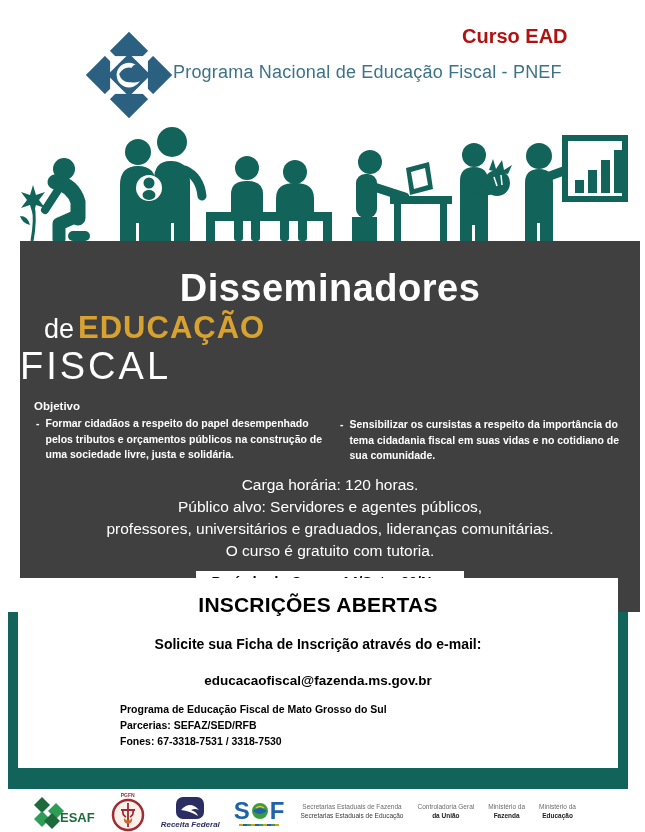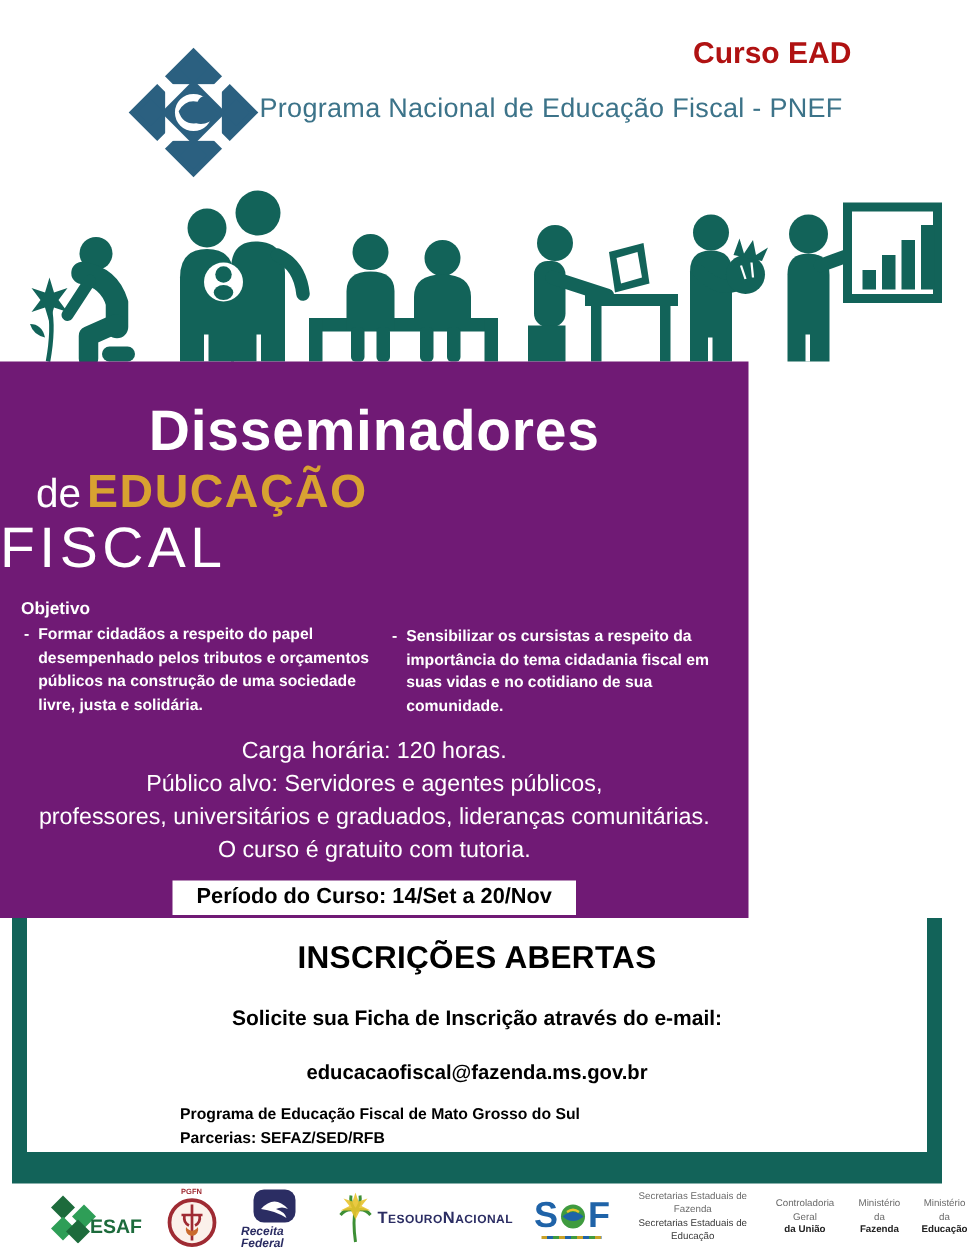--- a/index.html
+++ b/index.html
@@ -9,42 +9,42 @@
   
   .pnef-logo{position:absolute;left:84px;top:30px;width:90px;height:90px;}
   .program-title{position:absolute;left:173px;top:62px;font-size:18px;color:#3c7389;
                  letter-spacing:.2px;white-space:nowrap;}
   .curso-ead{position:absolute;left:462px;top:25px;font-size:20px;font-weight:bold;color:#b01212;}
 
   
   .people{position:absolute;left:8px;top:125px;width:620px;height:117px;}
 
   
-  .banner{position:absolute;left:0;top:241px;width:499px;height:371px;background:#701a75;
+  .banner{position:absolute;left:20px;top:241px;width:620px;height:371px;background:#404040;
           color:#fff;box-sizing:border-box;padding-top:28px;}
   .t1{text-align:center;font-size:38px;font-weight:bold;line-height:1.05;letter-spacing:.5px;}
   .t2{text-align:left;line-height:1.0;margin-top:3px;margin-left:24px;}
   .t2 .de{font-size:27px;color:#fff;margin-right:4px;}
   .t2 .edu{font-size:31px;font-weight:bold;color:#d8a231;letter-spacing:1px;}
   .t3{text-align:left;font-size:38px;font-weight:normal;letter-spacing:3px;margin-top:2px;}
   .obj-row{display:flex;margin-top:12px;}
   .obj-left{width:292px;margin-left:14px;}
   .obj-right{width:300px;margin-left:12px;padding-top:17px;}
   .obj-h{font-size:11.5px;font-weight:bold;margin-bottom:4px;}
   .obj-b{display:flex;font-size:10.5px;font-weight:bold;line-height:1.5;}
   .obj-b .dash{margin:0 6px 0 2px;}
   .course-info{text-align:center;font-size:15.5px;line-height:1.42;margin-top:10px;}
   .period-wrap{text-align:center;margin-top:9px;}
   .period-box{display:inline-block;background:#fff;color:#000;font-weight:bold;font-size:14.5px;
               padding:3px 16px 4px 16px;}
 
   
   .frame-left,.frame-right{position:absolute;top:612px;width:10px;height:156px;background:#126359;}
   .frame-left{left:8px;} .frame-right{left:618px;}
-  .reg{position:absolute;left:18px;top:612px;width:600px;height:156px;background:#fff;color:#000;}
+  .reg{position:absolute;left:18px;top:578px;width:600px;height:156px;background:#fff;color:#000;}
   .reg-h{text-align:center;font-size:21px;font-weight:bold;margin-top:15px;letter-spacing:.2px;}
   .reg-line{text-align:center;font-size:14px;font-weight:bold;margin-top:19px;}
   .reg-email{text-align:center;font-size:13.5px;font-weight:bold;margin-top:21px;}
   .reg-org{margin:14px 0 0 102px;font-size:10.5px;font-weight:bold;line-height:1.5;}
   .teal-bar{position:absolute;left:8px;top:768px;width:620px;height:21px;background:#126359;}
 
   
   .footer{position:absolute;left:0;top:792px;width:645px;height:40px;display:flex;
           align-items:center;}
   .lg{display:flex;align-items:center;}
@@ -246,27 +246,20 @@
     </div>
 
     <div class="lg receita">
       <svg width="30" height="24" viewBox="0 0 30 24">
         <rect x="1" y="1" width="28" height="22" rx="7" fill="#2b2d63"></rect>
         <path d="M6,14 q9,-10 18,0 q-4,-2 -8,0 q6,2 7,6 q-8,-5 -17,-6z" fill="#ffffff"></path>
       </svg>
       <span class="receita-label">Receita Federal</span>
     </div>
 
-    <div class="lg tesouro">
-      <svg width="26" height="34" viewBox="0 0 26 34">
-        <path d="M13,33 q-2,-14 0,-22 M13,12 q-6,-2 -10,3 M13,12 q6,-2 10,3 M13,12 q-4,-5 -3,-10 M13,12 q4,-5 3,-10" stroke="#3d8f35" stroke-width="2" fill="none"></path>
-        <polygon points="13,0 15,6 21,4 17,9 23,12 16,12 13,18 10,12 3,12 9,9 5,4 11,6" fill="#e8c32e" opacity="0.9"></polygon>
-      </svg>
-      <span class="tesouro-label">TesouroNacional</span>
-    </div>
 
     <div class="lg sof">
       <div class="sof-word">
         <span>S</span>
         <svg width="18" height="18" viewBox="0 0 18 18" style="margin:0 1px;">
           <circle cx="9" cy="9" r="8" fill="#3f9b3f"></circle>
           <path d="M2,9 q7,-6 14,0 q-7,6 -14,0z" fill="#1f63a8"></path>
           <path d="M5,6 q4,-3 8,0" stroke="#e8c32e" stroke-width="1.5" fill="none"></path>
         </svg>
         <span>F</span>

